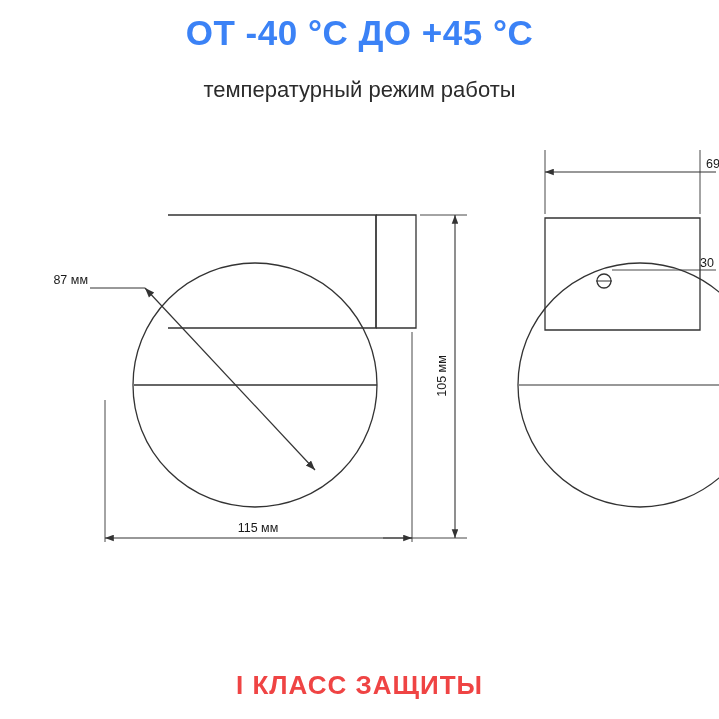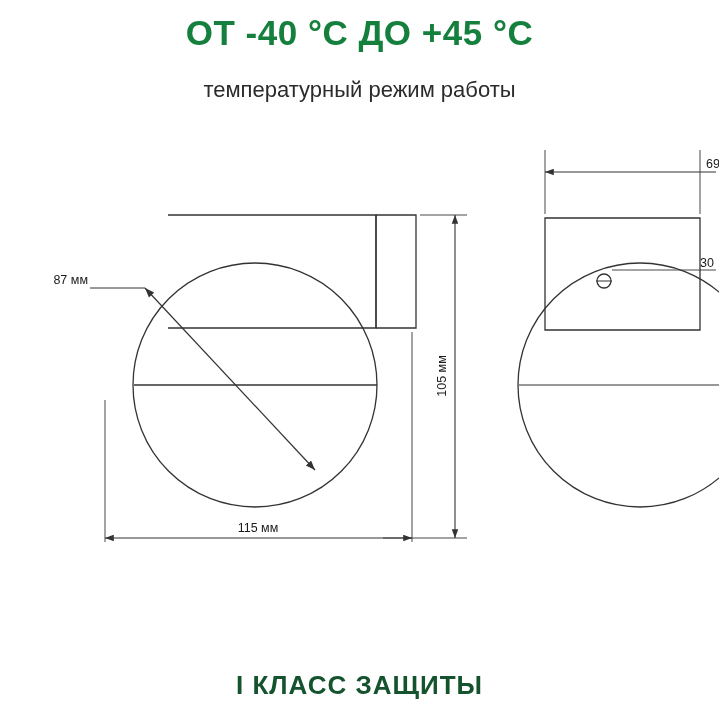--- a/index.html
+++ b/index.html
@@ -21,21 +21,21 @@
     left: 0;
     top: 14px;
     width: 719px;
     text-align: center;
   }
   .title {
     font-size: 35px;
     font-weight: bold;
     letter-spacing: 0.5px;
     line-height: 1.1;
-    color: #15803d;
+    color: #3b82f6;
     white-space: nowrap;
   }
   .subtitle {
     font-size: 22px;
     font-weight: normal;
     color: #2b2b2b;
     margin-top: 24px;
     line-height: 1.2;
   }
 
@@ -43,21 +43,21 @@
     position: absolute;
     left: 0;
     bottom: 18px;
     width: 719px;
     text-align: center;
   }
   .footer-text {
     font-size: 26px;
     font-weight: bold;
     letter-spacing: 1px;
-    color: #14532d;
+    color: #ef4444;
   }
 
   .drawing {
     position: absolute;
     left: 0;
     top: 110px;
     width: 719px;
     height: 500px;
   }
   svg { display: block; }

